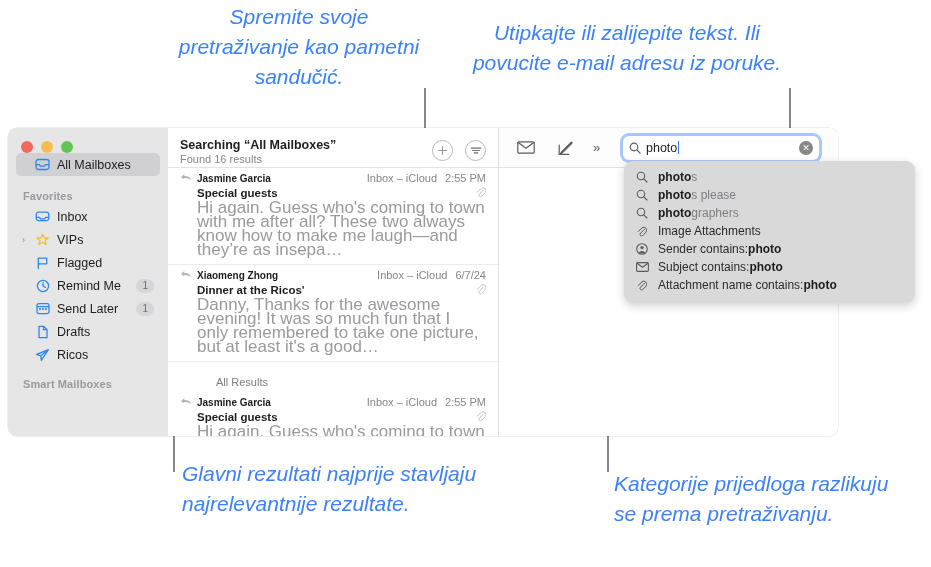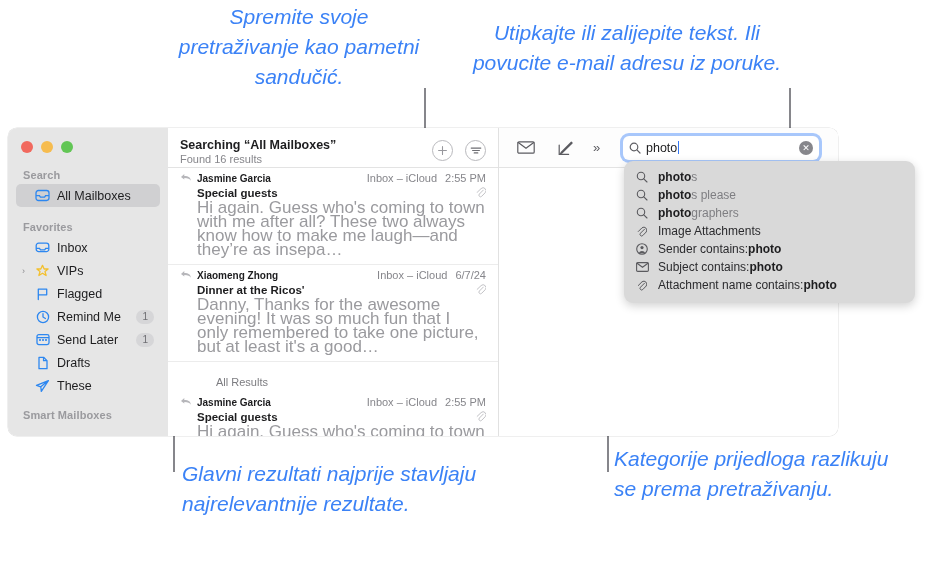--- a/index.html
+++ b/index.html
@@ -21,21 +21,21 @@
     position: absolute;
     font-size: 21px;
     line-height: 30px;
     color: #3b82f6;
     font-family: "Liberation Sans", sans-serif;
     font-style: italic;
   }
   .callout-tl { left: 170px; top: 2px; width: 258px; text-align: center; }
   .callout-tr { left: 466px; top: 18px; width: 322px; text-align: center; }
   .callout-bl { left: 182px; top: 459px; width: 310px; text-align: left; }
-  .callout-br { left: 614px; top: 444px; width: 290px; text-align: left; }
+  .callout-br { left: 614px; top: 469px; width: 290px; text-align: left; }
 
   .leader {
     position: absolute;
     background: #86868b;
   }
   .leader-v { width: 2px; }
   .leader-h { height: 2px; }
 
   
   .window {
@@ -268,21 +268,20 @@
 
 <div class="window">
 
   <div class="sidebar">
     <div class="traffic">
       <div class="dot red"></div>
       <div class="dot yellow"></div>
       <div class="dot green"></div>
     </div>
 
-    <div class="sb-section search-sec">Search</div>
 
     <div class="sb-item selected">
       <span class="sb-ico">
         <svg width="15" height="13" viewBox="0 0 15 13" fill="none">
           <rect x="1" y="1.5" width="13" height="10" rx="2.4" stroke="#2d87f0" stroke-width="1.3"></rect>
           <path d="M1 6.6h3.4l1 1.6h4.2l1-1.6H14" stroke="#2d87f0" stroke-width="1.3" fill="none"></path>
         </svg>
       </span>
       <span class="sb-label">All Mailboxes</span>
     </div>
@@ -352,21 +351,21 @@
       </span>
       <span class="sb-label">Drafts</span>
     </div>
 
     <div class="sb-item">
       <span class="sb-ico">
         <svg width="15" height="14" viewBox="0 0 15 14" fill="none">
           <path d="M13.4 1.6 1.5 6.4l4.3 1.4M13.4 1.6 6.3 12.4 5.8 7.8M13.4 1.6 5.8 7.8" stroke="#2d87f0" stroke-width="1.3" stroke-linejoin="round" stroke-linecap="round"></path>
         </svg>
       </span>
-      <span class="sb-label">These</span>
+      <span class="sb-label">Ricos</span>
     </div>
 
     <div class="sb-section smart-sec">Smart Mailboxes</div>
   </div>
 
   <div class="msglist">
 
     <div class="msglist-header">
       <div class="titles">
         <div class="ml-title">Searching “All Mailboxes”</div>

